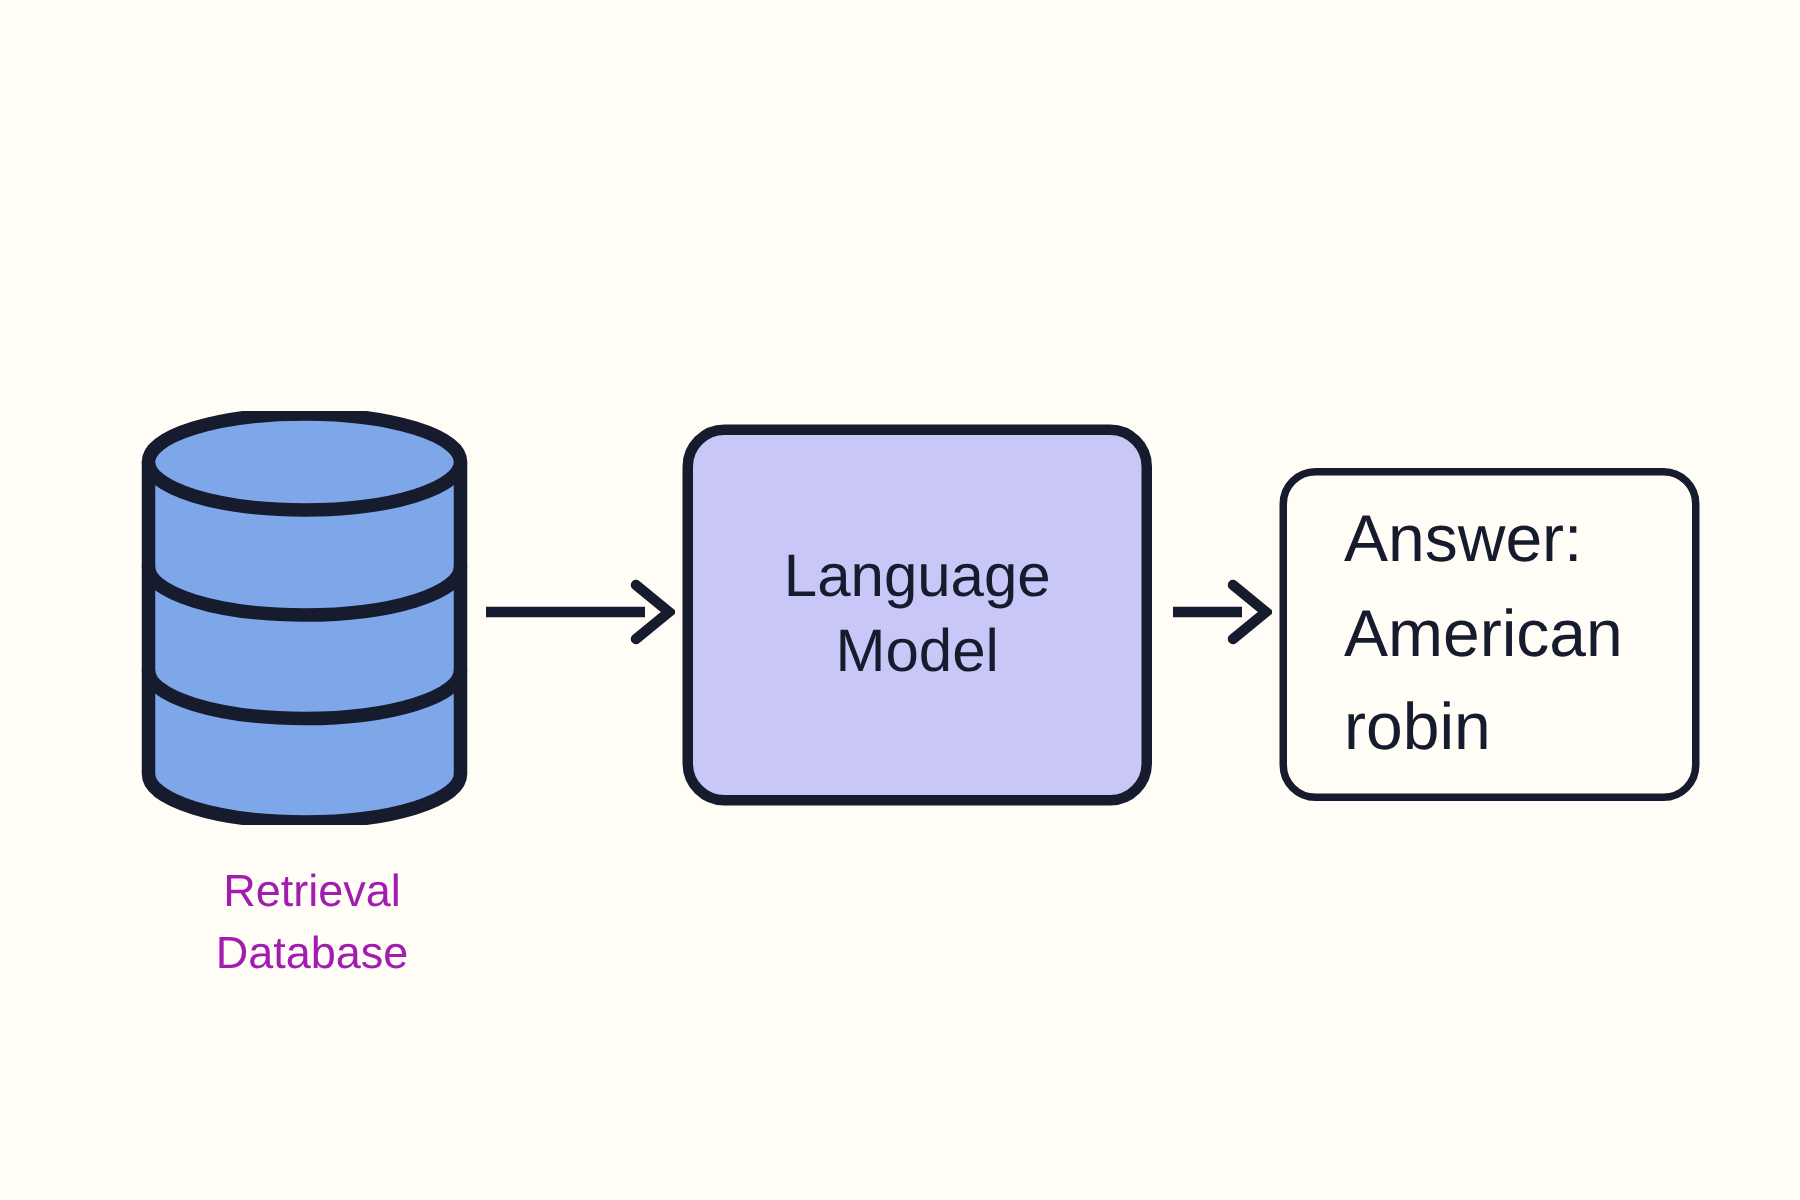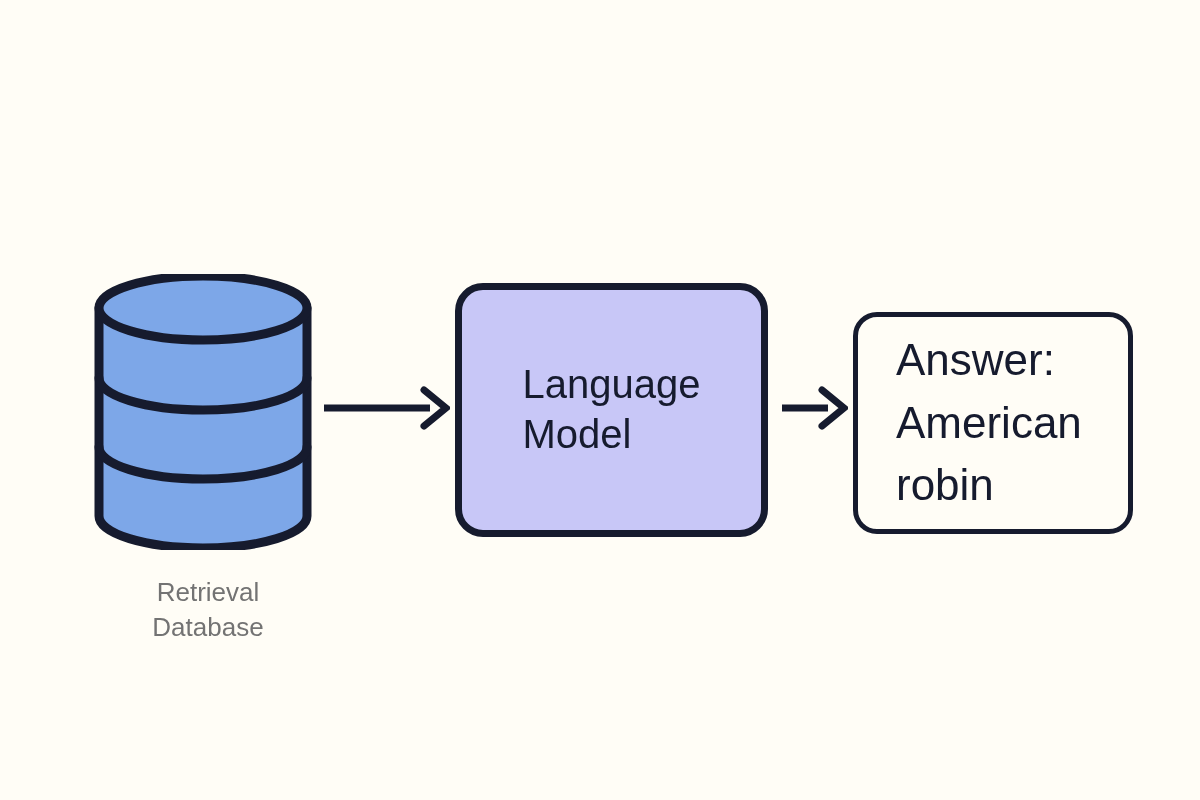--- a/index.html
+++ b/index.html
@@ -51,24 +51,24 @@
     width: 230px;
     height: 276px;
   }
 
   #retrieval-database-label {
     position: absolute;
     left: 48px;
     top: 575px;
     width: 320px;
     text-align: center;
-    font-size: 26px;
+    font-size: 30px;
     font-weight: normal;
     line-height: 1.35;
-    color: #737373;
+    color: #a21caf;
     white-space: pre-line;
   }
 
   
   .arrow {
     position: absolute;
   }
   .arrow svg { display: block; }
 
   #arrow-db-to-model { left: 322px; top: 386px; width: 128px; height: 44px; }
@@ -83,21 +83,21 @@
     height: 254px;
     box-sizing: border-box;
     background: #C8C7F7;
     border: 7px solid #161B2E;
     border-radius: 28px;
     display: flex;
     align-items: center;
     justify-content: center;
   }
   #language-model-label {
-    text-align: left;
+    text-align: center;
     font-size: 40px;
     font-weight: normal;
     line-height: 1.24;
     color: #161B2E;
     white-space: pre-line;
   }
 
   
   #answer-node {
     position: absolute;

